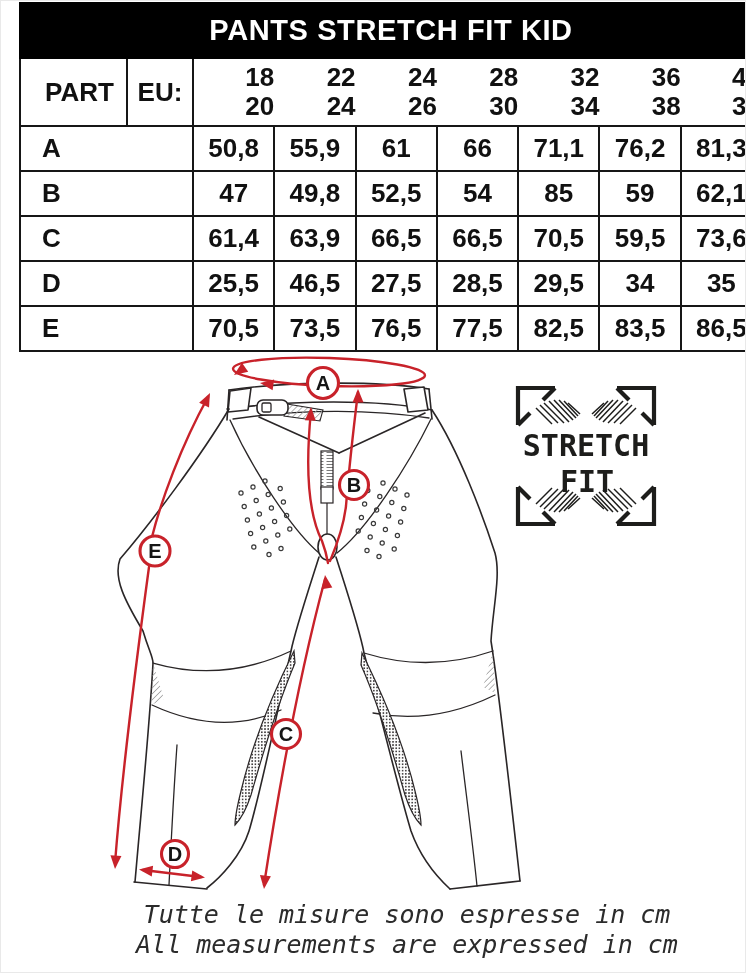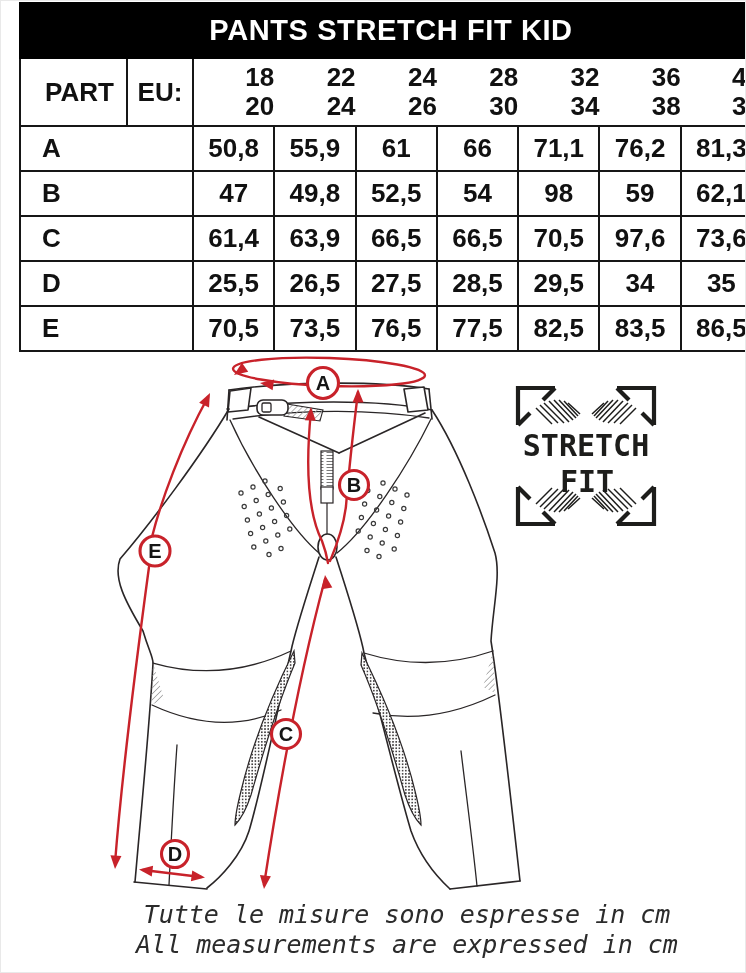--- a/index.html
+++ b/index.html
@@ -126,38 +126,38 @@
           <td>71,1</td>
           <td>76,2</td>
           <td>81,3</td>
         </tr>
         <tr>
           <th colspan="2" class="part-cell">B</th>
           <td>47</td>
           <td>49,8</td>
           <td>52,5</td>
           <td>54</td>
-          <td>98</td>
+          <td>85</td>
           <td>59</td>
           <td>62,1</td>
         </tr>
         <tr>
           <th colspan="2" class="part-cell">C</th>
           <td>61,4</td>
           <td>63,9</td>
           <td>66,5</td>
           <td>66,5</td>
           <td>70,5</td>
-          <td>97,6</td>
+          <td>59,5</td>
           <td>73,6</td>
         </tr>
         <tr>
           <th colspan="2" class="part-cell">D</th>
           <td>25,5</td>
-          <td>26,5</td>
+          <td>46,5</td>
           <td>27,5</td>
           <td>28,5</td>
           <td>29,5</td>
           <td>34</td>
           <td>35</td>
         </tr>
         <tr>
           <th colspan="2" class="part-cell">E</th>
           <td>70,5</td>
           <td>73,5</td>

